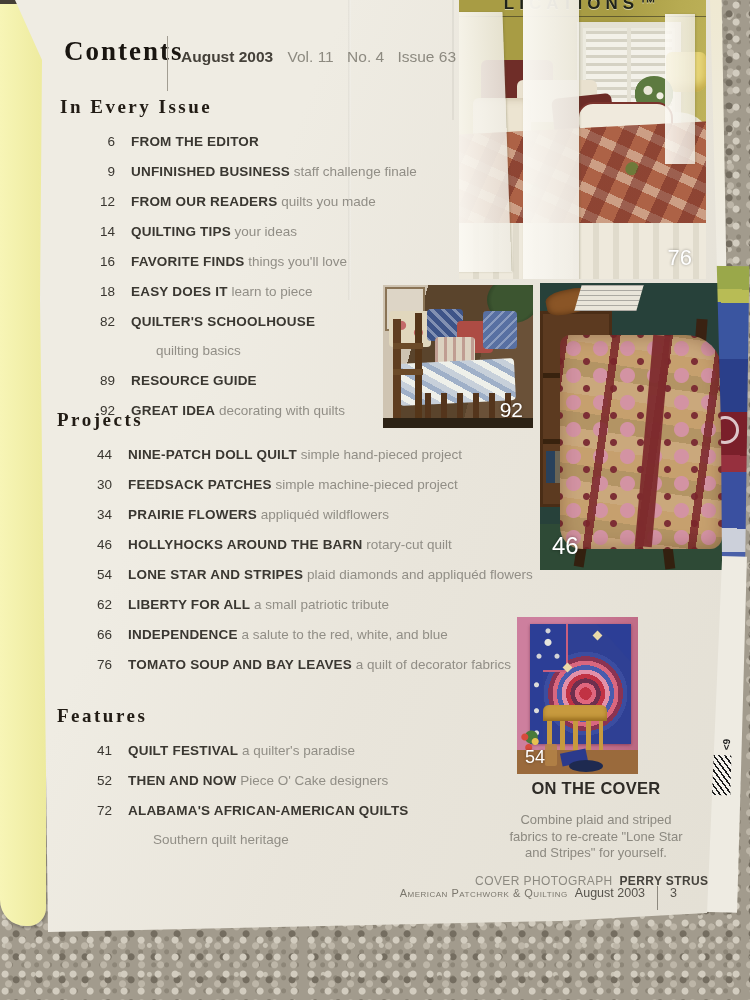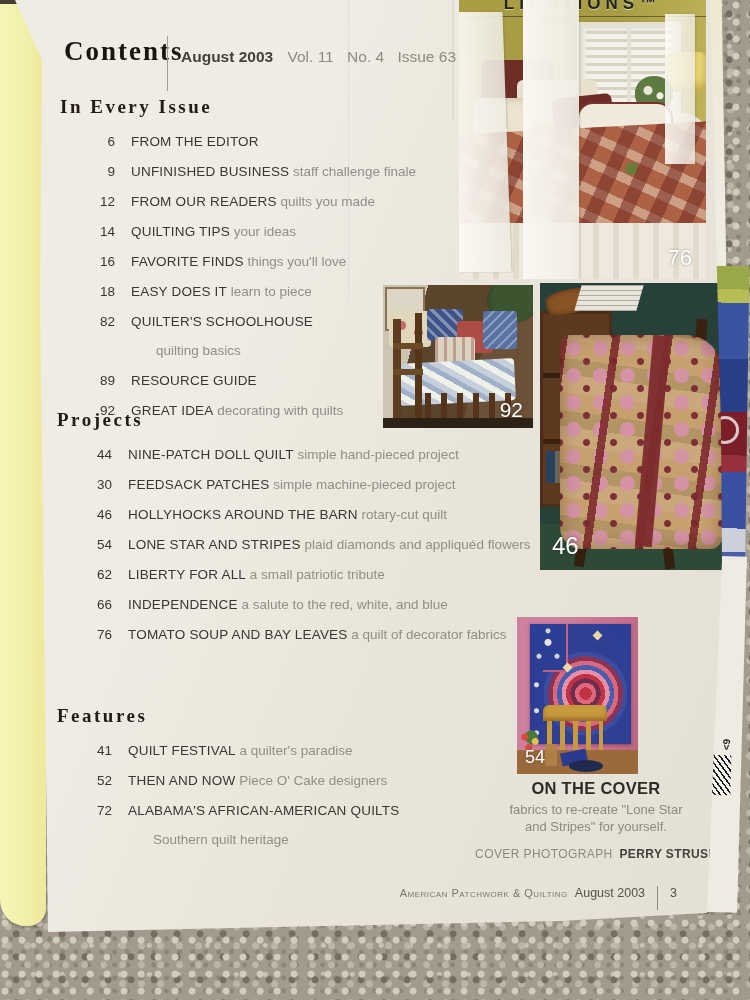--- a/index.html
+++ b/index.html
@@ -53,21 +53,21 @@
   #issue-line .v{color:#8d8a80;margin-right:9px;}
 
   
   .toc-section{position:absolute;width:470px;}
   .sec-0{left:60px;top:96px;}
   .sec-1{left:57px;top:409px;}
   .sec-2{left:57px;top:705px;}
   .section-heading{font:700 19px "Liberation Serif",serif;letter-spacing:2.5px;color:#221c15;margin:0 0 17px 0;}
   .toc-row{display:flex;margin-bottom:15.5px;font-size:13.5px;line-height:14.5px;white-space:nowrap;}
   .toc-num{width:55px;flex:none;text-align:right;margin-right:16px;color:#3a3731;}
-  .toc-title{font-weight:400;color:#3a3731;letter-spacing:.2px;}
+  .toc-title{font-weight:700;color:#3a3731;letter-spacing:.2px;}
   .toc-sub{color:#918e86;}
   .toc-sub.below{display:block;margin-left:25px;margin-top:14px;}
 
   
   #footer{left:360px;top:886px;width:335px;display:flex;align-items:baseline;justify-content:flex-end;}
   #footer .mag{font-variant:small-caps;font-size:11px;letter-spacing:.5px;color:#7a766c;}
   #footer .dt{font-size:12.5px;color:#55524b;margin-left:7px;}
   #footer .fdiv{width:1px;height:24px;background:#8d897f;margin:0 12px;align-self:center;}
   #footer .pg{font-size:12.5px;color:#55524b;margin-right:18px;}
 
@@ -212,21 +212,21 @@
   #cov-glass{left:28px;bottom:8px;width:12px;height:22px;background:rgba(180,130,70,.85);border-radius:2px;}
   #cov-flowers{left:0;bottom:16px;width:26px;height:30px;
     background:radial-gradient(circle at 30% 30%,#d84a3c 0 3px,rgba(0,0,0,0) 4px),
       radial-gradient(circle at 70% 45%,#e8c050 0 3px,rgba(0,0,0,0) 4px),
       radial-gradient(circle at 45% 65%,#d84a3c 0 3px,rgba(0,0,0,0) 4px),
       radial-gradient(circle at 55% 30%,#4a7a3a 0 6px,rgba(0,0,0,0) 7px);}
   #photo-cover .plabel{left:8px;bottom:6px;font-size:18px;}
 
   
   #on-the-cover{left:468px;top:779px;width:256px;text-align:center;}
-  #otc-heading{font-size:16.5px;font-weight:700;color:#2e2b26;letter-spacing:.3px;margin-bottom:4px;}
+  #otc-heading{font-size:16.5px;font-weight:700;color:#2e2b26;letter-spacing:.3px;margin-bottom:14px;}
   .otc-line{font-size:13px;color:#8c8980;line-height:16.5px;}
   #otc-credit{margin-top:12px;font-size:12px;letter-spacing:.4px;}
   #otc-credit .lab{color:#8c8980;}
   #otc-credit .name{color:#45423c;font-weight:700;margin-left:3px;}
 </style>
 </head>
 <body>
 
 <div id="stage">
 
@@ -300,20 +300,24 @@
         </div>
         <div class="toc-section sec-1">
           <h2 class="section-heading">Projects</h2>
           <div class="toc-row">
             <span class="toc-num">44</span>
             <span class="toc-titles"><span class="toc-title">NINE-PATCH DOLL QUILT</span><span class="toc-sub">  simple hand-pieced project</span></span>
           </div>
           <div class="toc-row">
             <span class="toc-num">30</span>
             <span class="toc-titles"><span class="toc-title">FEEDSACK PATCHES</span><span class="toc-sub">  simple machine-pieced project</span></span>
+          </div>
+          <div class="toc-row">
+            <span class="toc-num">34</span>
+            <span class="toc-titles"><span class="toc-title">PRAIRIE FLOWERS</span><span class="toc-sub">  appliquéd wildflowers</span></span>
           </div>
           <div class="toc-row">
             <span class="toc-num">46</span>
             <span class="toc-titles"><span class="toc-title">HOLLYHOCKS AROUND THE BARN</span><span class="toc-sub">  rotary-cut quilt</span></span>
           </div>
           <div class="toc-row">
             <span class="toc-num">54</span>
             <span class="toc-titles"><span class="toc-title">LONE STAR AND STRIPES</span><span class="toc-sub">  plaid diamonds and appliquéd flowers</span></span>
           </div>
           <div class="toc-row">
@@ -424,20 +428,21 @@
       <div id="cov-table" class="abs"></div>
       <div id="cov-flowers" class="abs"></div>
       <div id="cov-glass" class="abs"></div>
       <div id="cov-napkin" class="abs"></div>
       <div id="cov-plate" class="abs"></div>
       <div class="plabel">54</div>
     </div>
 
     <div id="on-the-cover" class="abs">
       <div id="otc-heading">ON THE COVER</div>
+      <div class="otc-line">Combine plaid and striped</div>
       <div class="otc-line">fabrics to re-create  "Lone Star</div>
       <div class="otc-line">and Stripes" for yourself.</div>
       <div id="otc-credit">
         <span class="lab">COVER PHOTOGRAPH</span>
         <span class="name">PERRY STRUSE</span>
       </div>
     </div>
 
     <div id="footer" class="abs">
       <span class="mag">American Patchwork &amp; Quilting</span>

